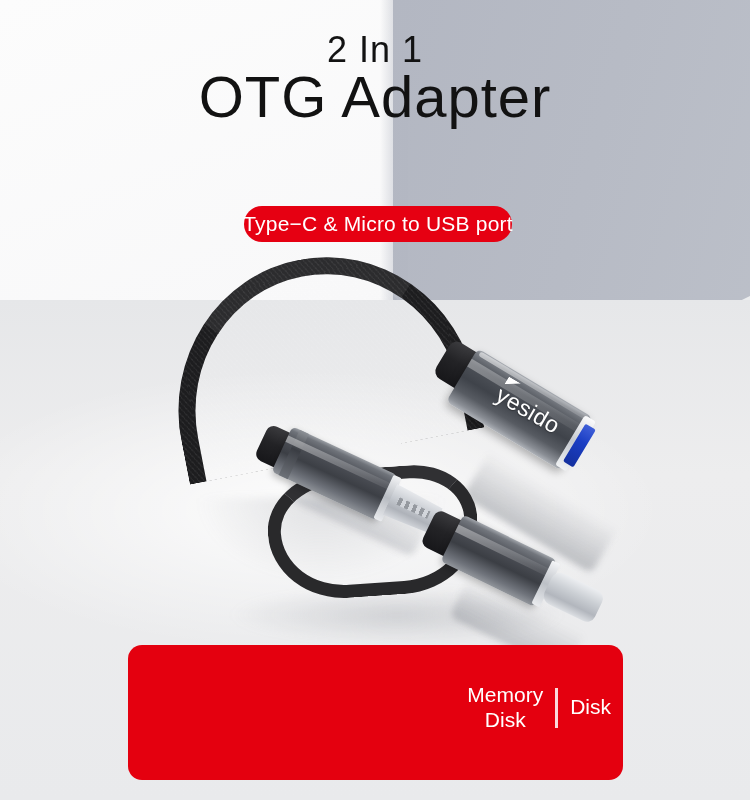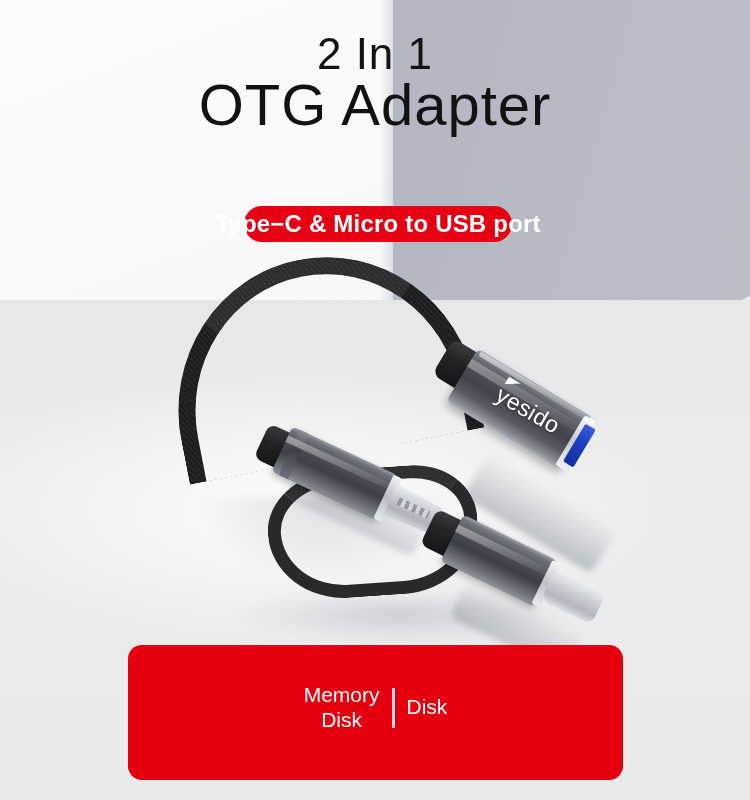--- a/index.html
+++ b/index.html
@@ -64,21 +64,21 @@
 
   
   .titles {
     position: absolute;
     left: 0; top: 0;
     width: 750px;
     text-align: center;
     z-index: 6;
   }
   .title-1 {
-    font-size: 44px;
+    font-size: 36px;
     font-weight: 300;
     letter-spacing: 1px;
     color: #131313;
     line-height: 1;
     margin-top: 32px;
   }
   .title-2 {
     font-size: 58px;
     font-weight: 300;
     letter-spacing: 1px;
@@ -93,22 +93,22 @@
     width: 268px; height: 36px;
     background: #e60012;
     border-radius: 18px;
     display: flex;
     align-items: center;
     justify-content: center;
     z-index: 7;
   }
   .badge-text {
     color: #ffffff;
-    font-size: 24px;
-    font-weight: 700;
+    font-size: 21px;
+    font-weight: 400;
     letter-spacing: .2px;
     white-space: nowrap;
   }
 
   
   .product { position: absolute; left: 0; top: 0; width: 750px; height: 800px; z-index: 5; }
 
   
   .braid-arc {
     position: absolute;
@@ -372,21 +372,21 @@
     background: #e4000f;
     border-radius: 14px;
     display: flex;
     align-items: center;
     justify-content: center;
     z-index: 8;
   }
   .banner-inner {
     display: flex;
     align-items: center;
-    justify-content: center;
+    justify-content: flex-end;
     width: 100%;
     padding-bottom: 10px;
     box-sizing: border-box;
   }
   .feat {
     color: #ffffff;
     font-size: 21px;
     font-weight: 400;
     line-height: 1.18;
     text-align: center;

